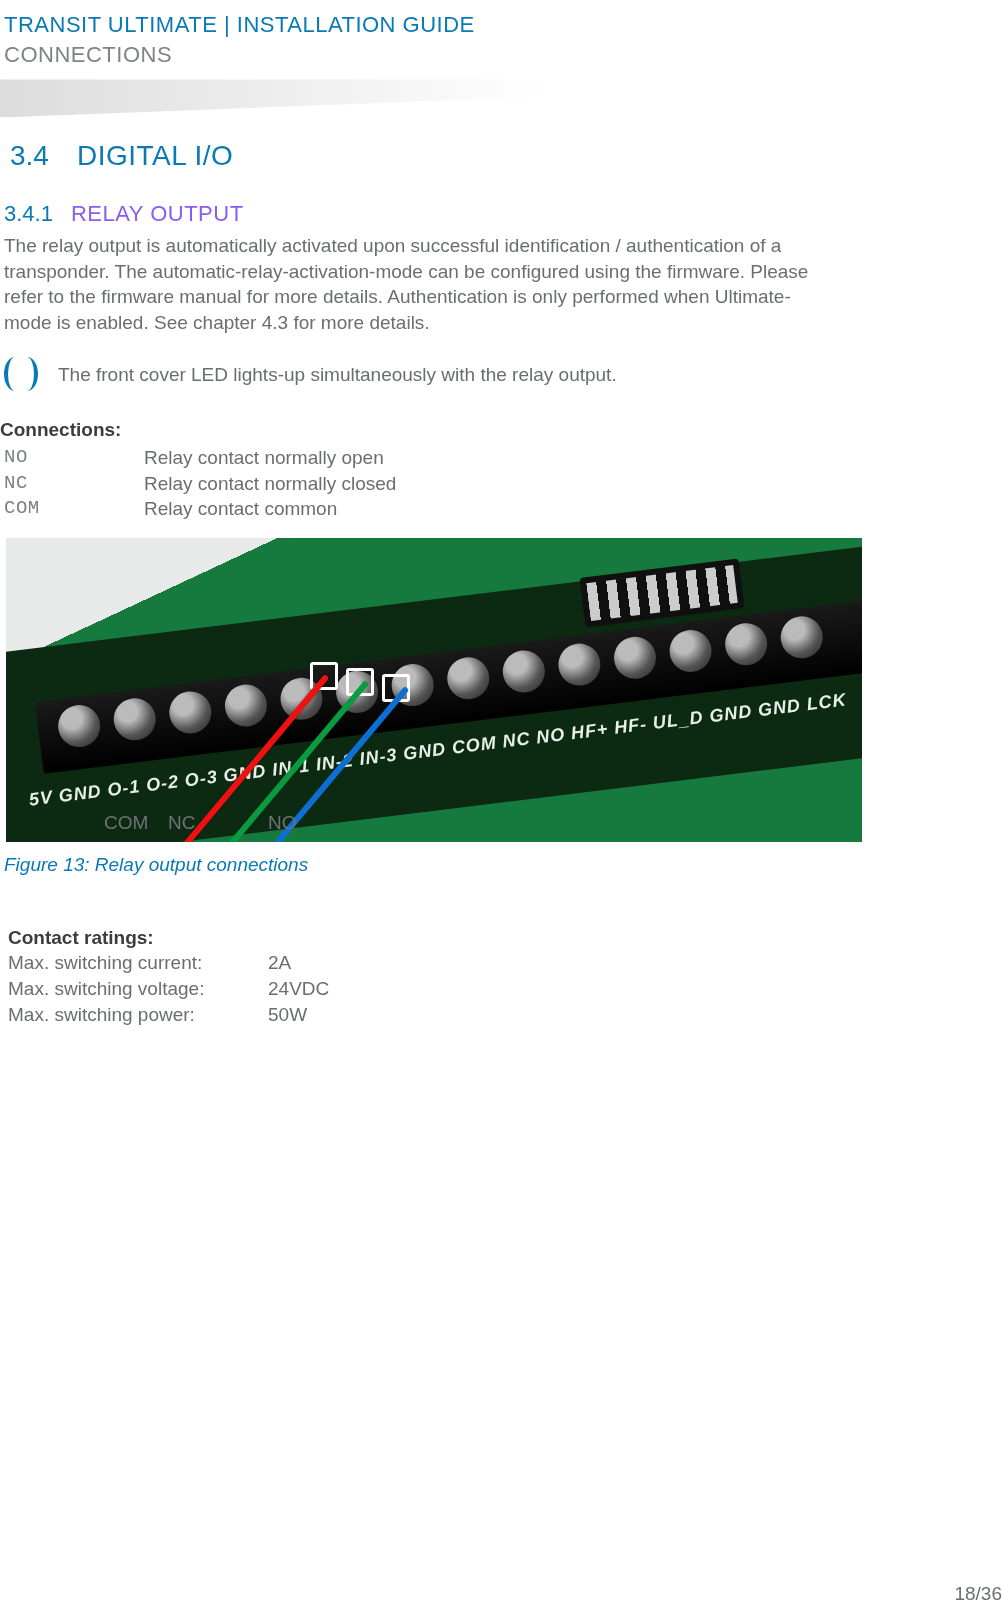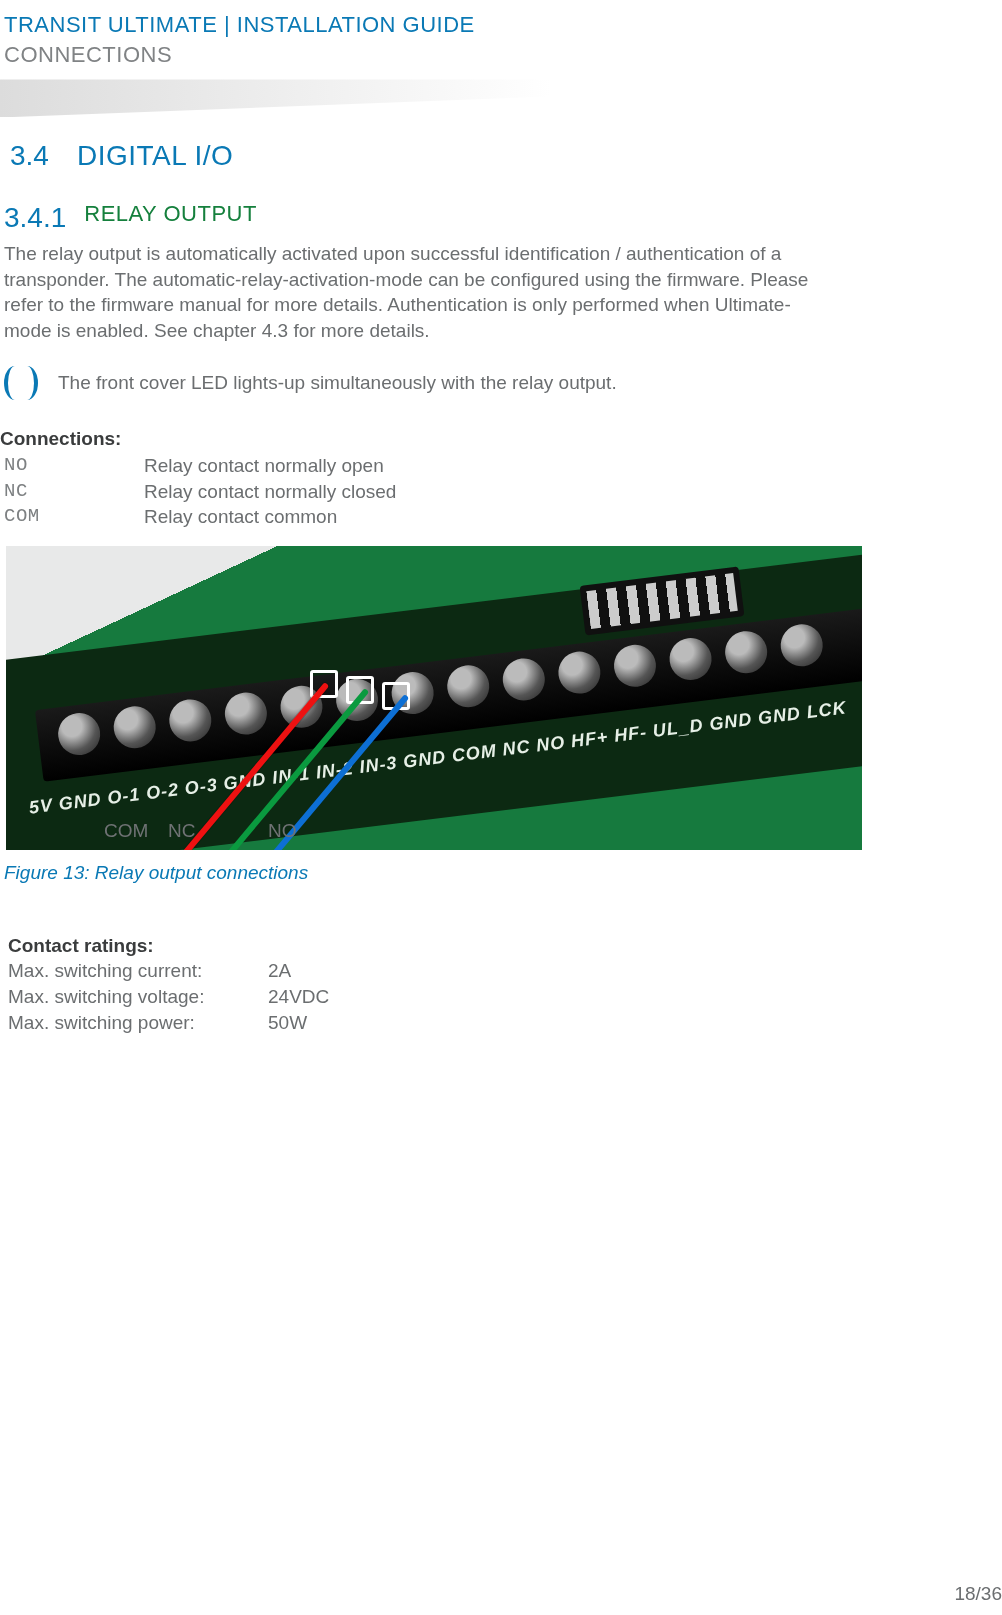--- a/index.html
+++ b/index.html
@@ -43,22 +43,22 @@
     padding-left: 10px;
   }
   .sec-num { color: #0a79b5; font-size: 28px; font-weight: 400; }
   .sec-txt { color: #0a79b5; font-size: 28px; font-weight: 400; letter-spacing: 0.5px; }
   .sub-h {
     display: flex;
     gap: 18px;
     margin-top: 24px;
     padding-left: 4px;
   }
-  .sub-num { color: #0a79b5; font-size: 28px; font-weight: 400; }
-  .sub-txt { color: #15803d; font-size: 22px; font-weight: 400; letter-spacing: 0.5px; }
+  .sub-num { color: #0a79b5; font-size: 22px; font-weight: 400; }
+  .sub-txt { color: #8b5cf6; font-size: 22px; font-weight: 400; letter-spacing: 0.5px; }
   .body-p {
     color: #6b6e70;
     padding-left: 4px;
     max-width: 830px;
     margin-top: 4px;
   }
   .note-row {
     display: flex;
     align-items: center;
     gap: 20px;

